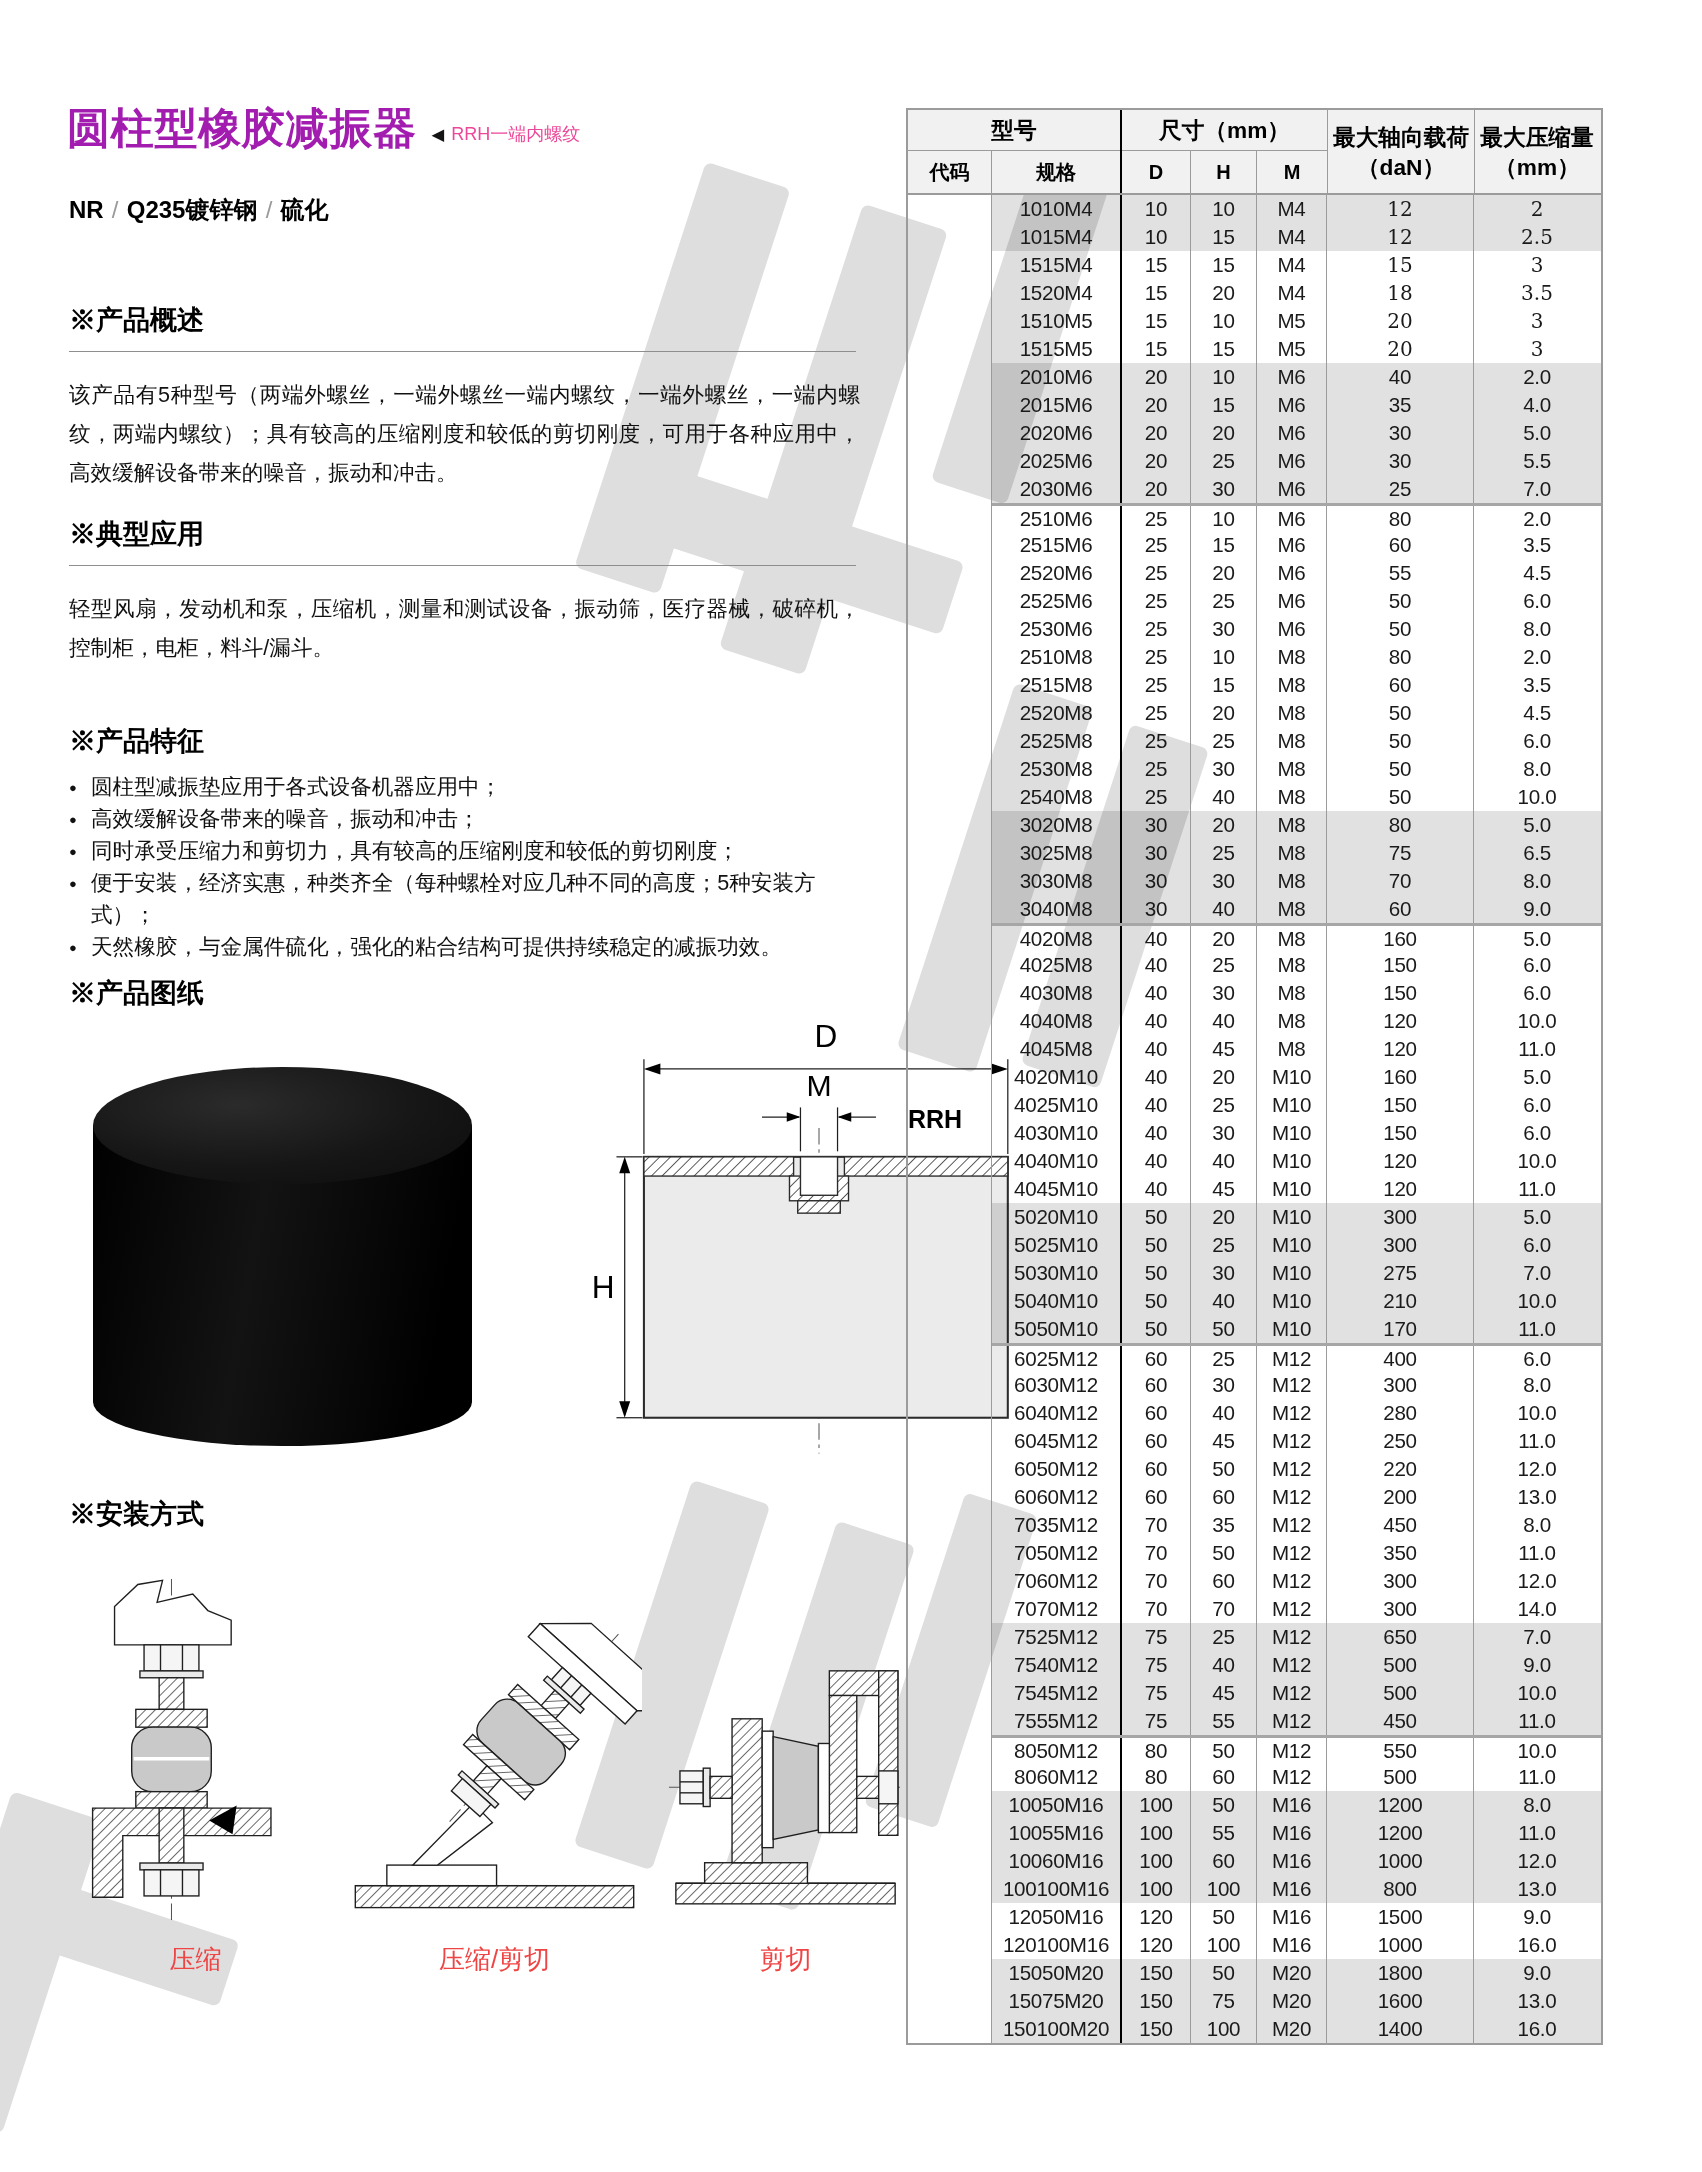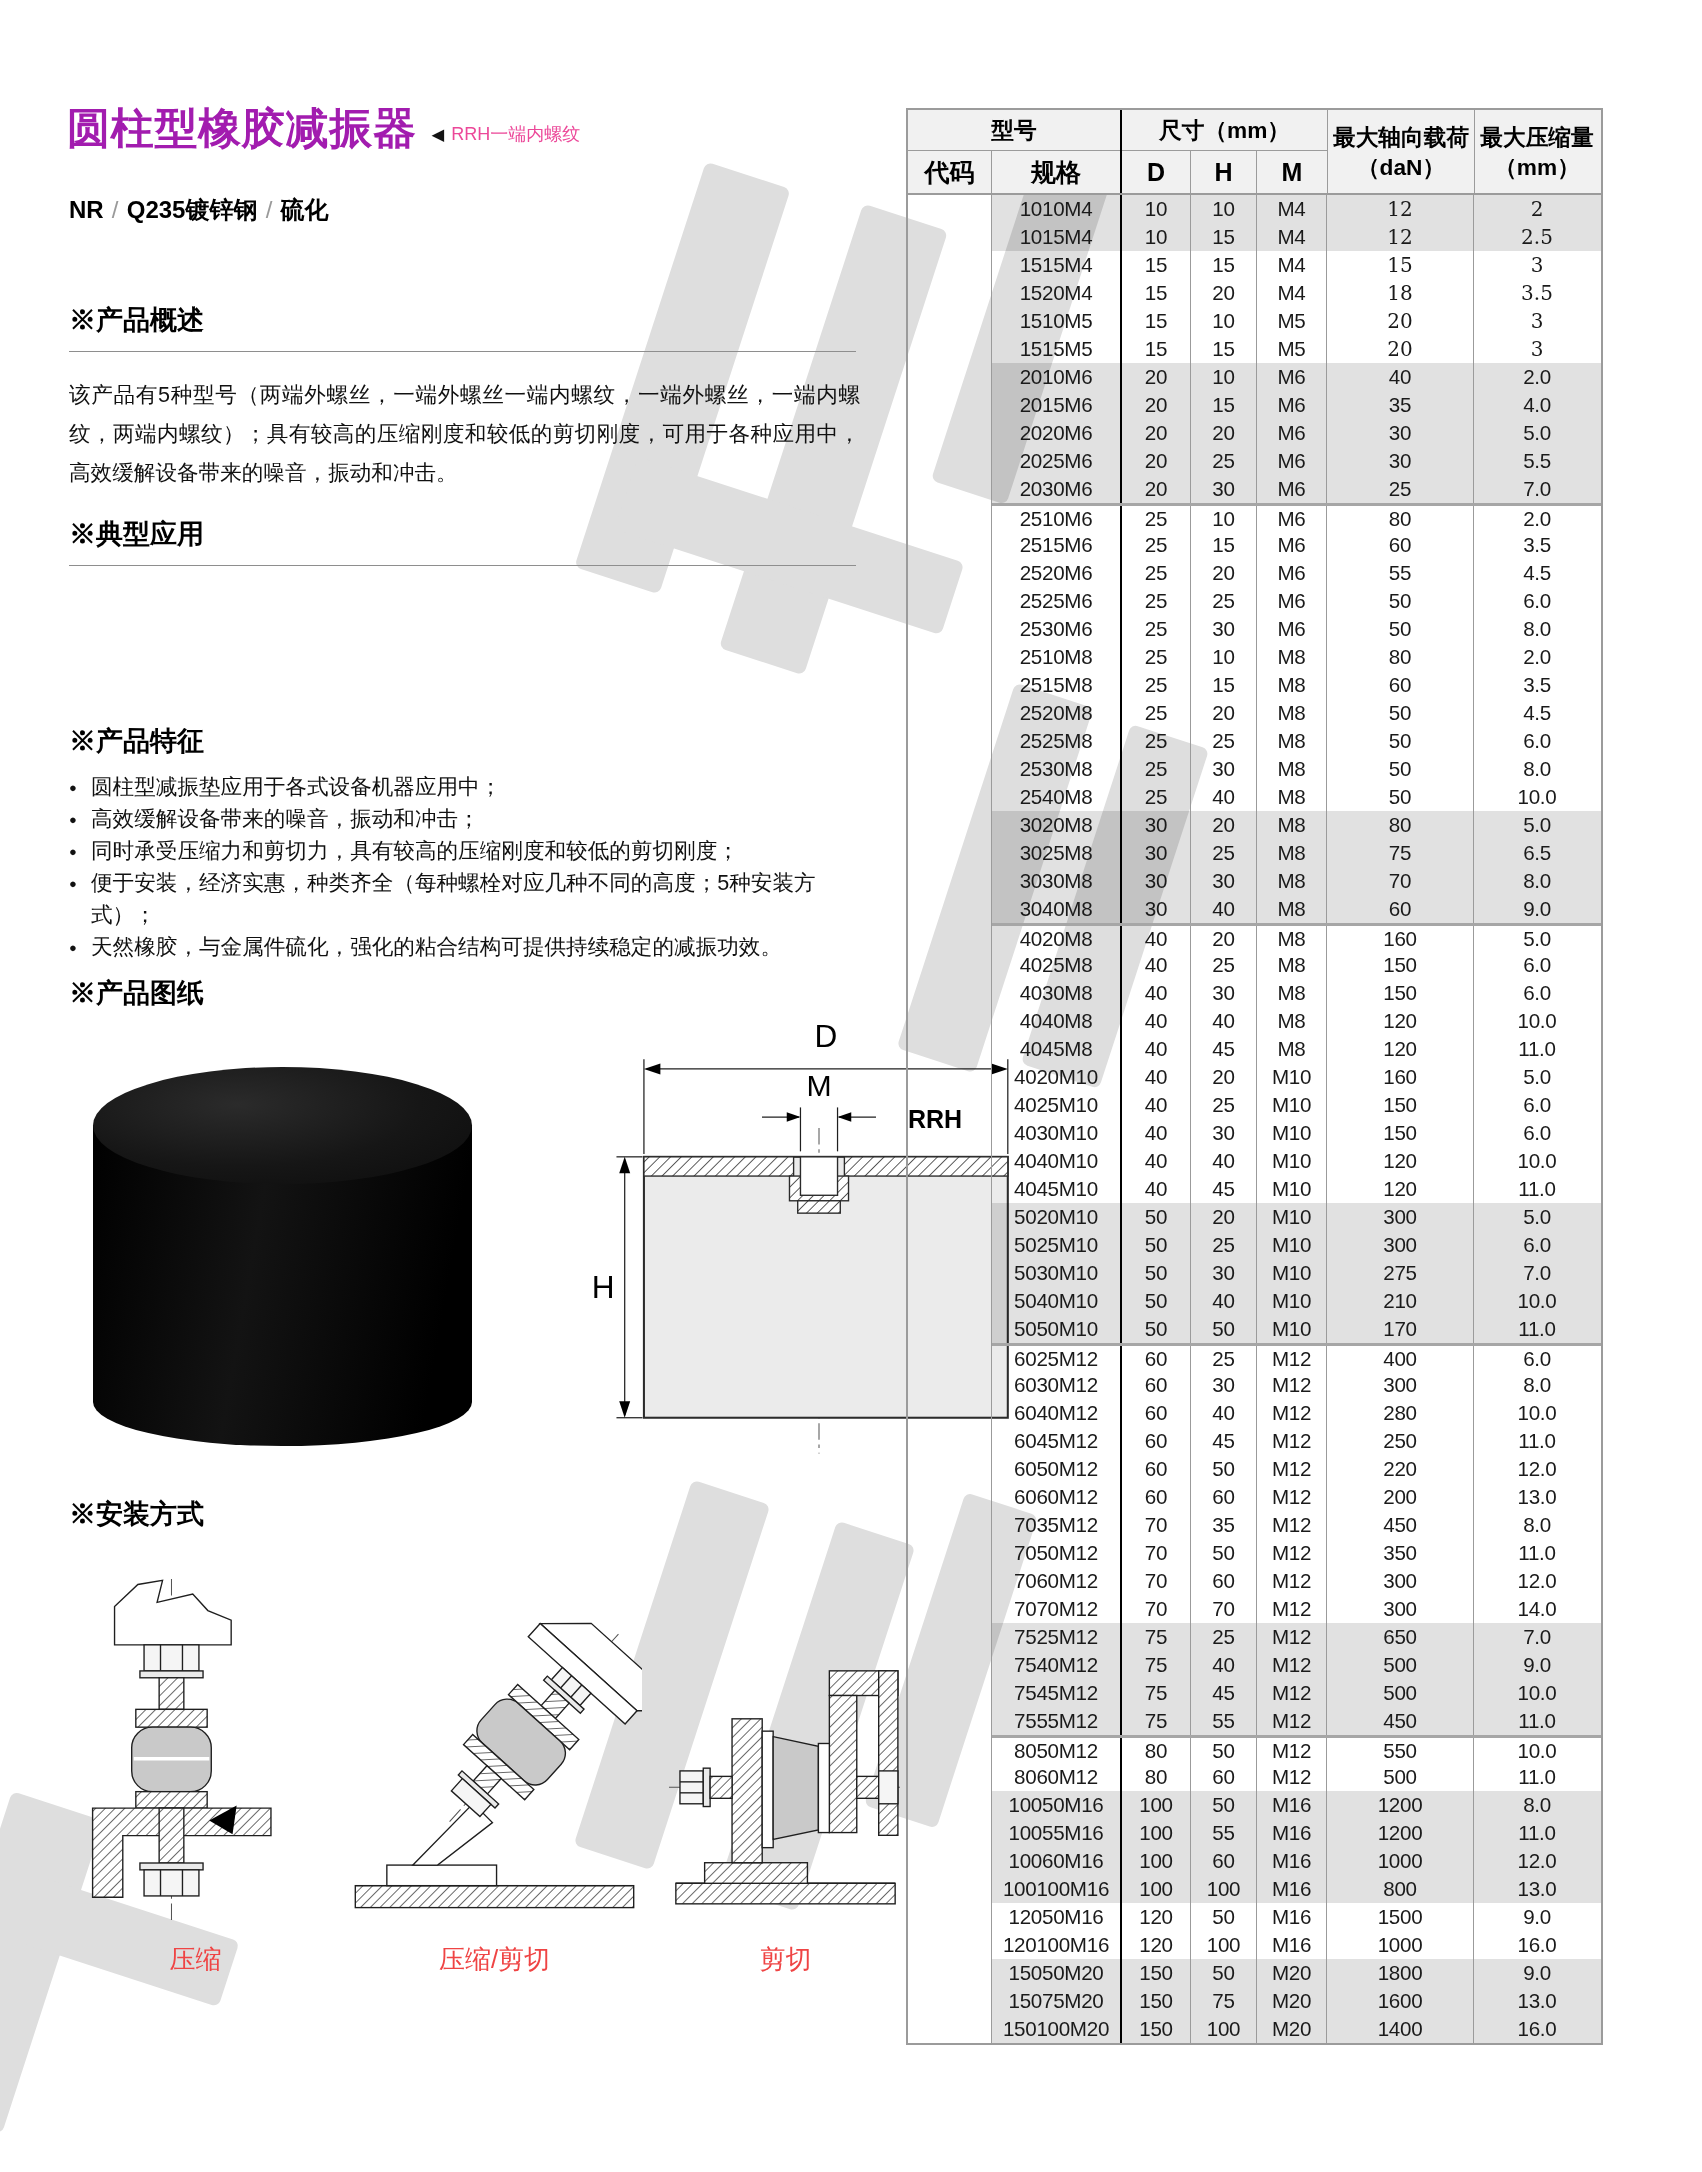--- a/index.html
+++ b/index.html
@@ -53,21 +53,21 @@
   
   .spec-table { left:906px; top:108px; width:697px; border:2.1px solid #9b9b9b; background:transparent; z-index:1; position:absolute; }
   .thead { display:flex; border-bottom:2.1px solid #9b9b9b; background:#f1f1f1; height:85px; font-weight:700; color:#000; }
   .th-sect { display:flex; flex-direction:column; }
   .th-model { width:214px; border-right:2.7px solid #000; }
   .th-size  { width:206px; border-right:1.4px solid #9b9b9b; }
   .th-load  { width:147px; border-right:1.4px solid #9b9b9b; }
   .th-comp  { width:124px; }
   .th-top { height:41px; border-bottom:1.4px solid #9b9b9b; display:flex; align-items:center; justify-content:center; font-size:22.7px; }
   .th-bottom { flex:1; display:flex; }
-  .th-bottom > div { display:flex; align-items:center; justify-content:center; font-size:25px; }
+  .th-bottom > div { display:flex; align-items:center; justify-content:center; font-size:20px; }
   .th-code { width:84px; border-right:1.4px solid #9b9b9b; }
   .th-spec { flex:1; }
   .th-d { width:69px; border-right:1.4px solid #9b9b9b; }
   .th-h { width:66px;  border-right:1.4px solid #9b9b9b; }
   .th-m { flex:1; }
   .th-2line { flex:1; display:flex; flex-direction:column; align-items:center; justify-content:center; font-size:22.7px; line-height:30px; }
 
   .tbody { display:flex; }
   .code-col { width:84px; border-right:1.4px solid #9b9b9b; display:flex; align-items:center; 
               font-size:25px; font-weight:700; color:#000; }
@@ -110,20 +110,21 @@
   <div class="z subtitle">
     <span>NR</span><span class="sep">/</span><span>Q235镀锌钢</span><span class="sep">/</span><span>硫化</span>
   </div>
 
   <div class="z sec-head" style="top:302px;">※产品概述</div>
   <div class="z rule" style="top:351px;"></div>
   <div class="z para" style="top:375px;">该产品有5种型号（两端外螺丝，一端外螺丝一端内螺纹，一端外螺丝，一端内螺纹，两端内螺纹）；具有较高的压缩刚度和较低的剪切刚度，可用于各种应用中，高效缓解设备带来的噪音，振动和冲击。</div>
 
   <div class="z sec-head" style="top:516px;">※典型应用</div>
   <div class="z rule" style="top:565px;"></div>
+  <div class="z para" style="top:589px;">轻型风扇，发动机和泵，压缩机，测量和测试设备，振动筛，医疗器械，破碎机，控制柜，电柜，料斗/漏斗。</div>
 
   <div class="z sec-head" style="top:723px;">※产品特征</div>
   <ul class="z features">
     <li>圆柱型减振垫应用于各式设备机器应用中；</li>
     <li>高效缓解设备带来的噪音，振动和冲击；</li>
     <li>同时承受压缩力和剪切力，具有较高的压缩刚度和较低的剪切刚度；</li>
     <li>便于安装，经济实惠，种类齐全（每种螺栓对应几种不同的高度；5种安装方式）；</li>
     <li>天然橡胶，与金属件硫化，强化的粘合结构可提供持续稳定的减振功效。</li>
   </ul>
 

